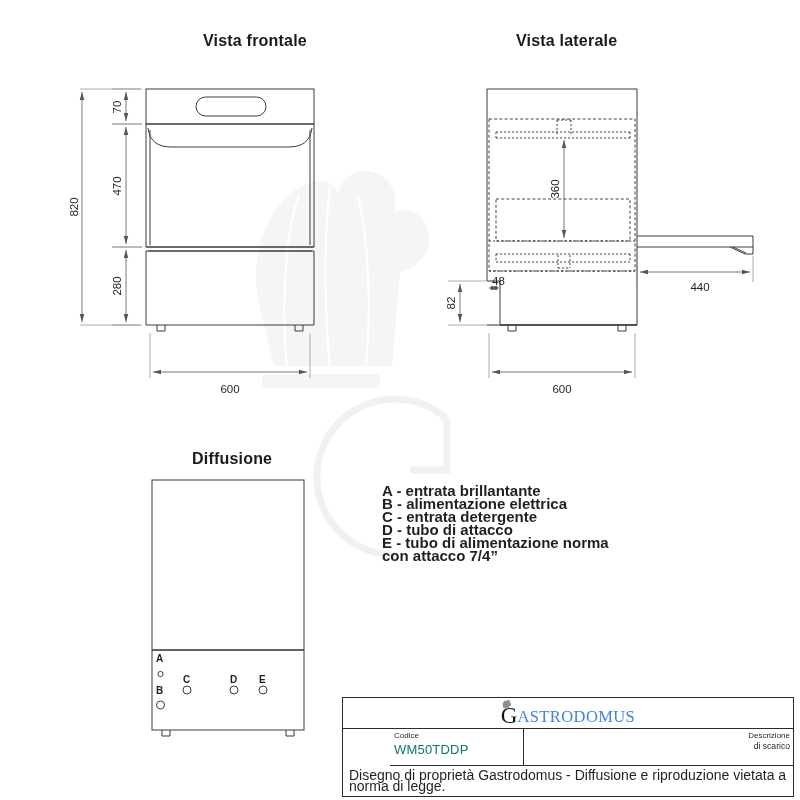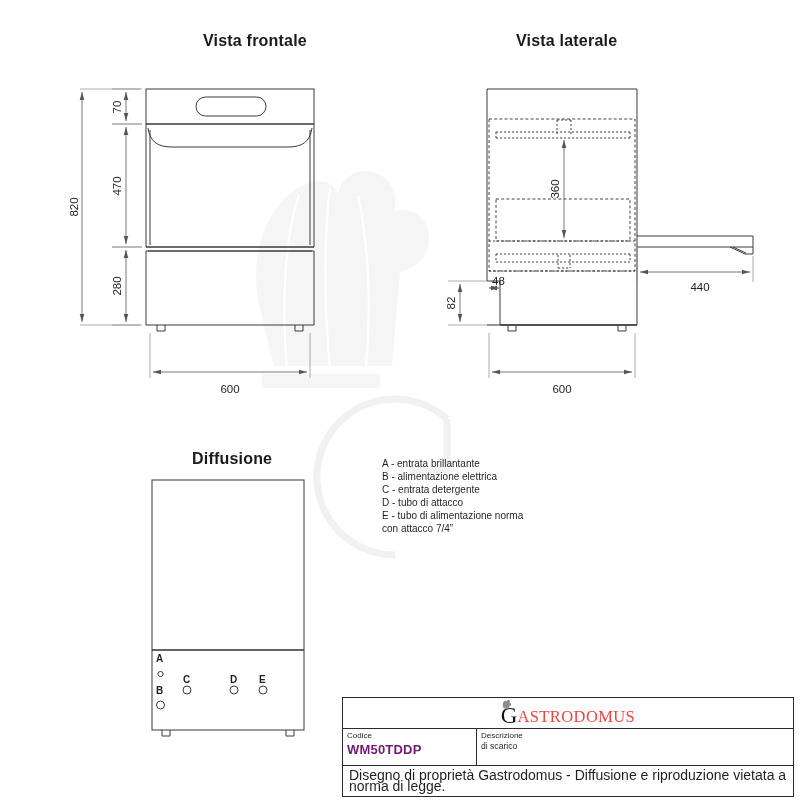--- a/index.html
+++ b/index.html
@@ -31,27 +31,28 @@
     letter-spacing: 0.2px;
     white-space: nowrap;
   }
   #title-front { left: 168px; top: 32px; margin-left: 35px; }
   #title-side  { left: 516px; top: 32px; text-align: right; }
   #title-detail{ left: 192px; top: 450px; }
 
   .legend {
     position: absolute;
     left: 382px;
-    top: 457px;
+    top: 484px;
     width: 180px;
     font-family: "Liberation Sans", sans-serif;
-    font-size: 10px;
+    font-size: 15px;
     line-height: 13.1px;
     color: #231f20;
     white-space: nowrap;
+    font-weight: bold;
   }
   .legend div { white-space: nowrap; }
 
   
   #titleblock {
     position: absolute;
     left: 342px;
     top: 697px;
     width: 452px;
     border: 1px solid #2b2b2b;
@@ -76,57 +77,59 @@
     font-family: "Liberation Serif", serif;
     font-size: 23px;
     line-height: 23px;
     color: #111;
     letter-spacing: 0px;
   }
   #tb-logo .logo-rest {
     font-family: "Liberation Serif", serif;
     font-size: 16.5px;
     line-height: 19px;
-    color: #ef4444;
+    color: #3b82f6;
     letter-spacing: 0.4px;
     padding-bottom: 1px;
   }
   #tb-logo .logo-mark {
     position: absolute;
     left: 1px;
     top: -5px;
     width: 10px;
     height: 10px;
   }
   #tb-main-row {
     display: flex;
     border-bottom: 1px solid #2b2b2b;
     min-height: 36px;
+    margin-left: 47px;
   }
   #tb-code-cell {
     width: 134px;
     border-right: 1px solid #2b2b2b;
     padding: 2px 0 3px 4px;
     box-sizing: border-box;
   }
   #tb-desc-cell {
     flex: 1;
     padding: 2px 3px 3px 4px;
     box-sizing: border-box;
+    text-align: right;
   }
   .tb-label {
     font-size: 8px;
     color: #231f20;
     line-height: 10px;
     font-family: "Liberation Sans", sans-serif;
   }
   #tb-code-value {
     font-size: 13px;
-    font-weight: bold;
-    color: #701a75;
+    font-weight: normal;
+    color: #0f766e;
     line-height: 16px;
     letter-spacing: 0.2px;
     margin-top: 1px;
   }
   #tb-desc-value {
     font-size: 8.6px;
     color: #231f20;
     line-height: 11.5px;
   }
   #tb-footer-row {

